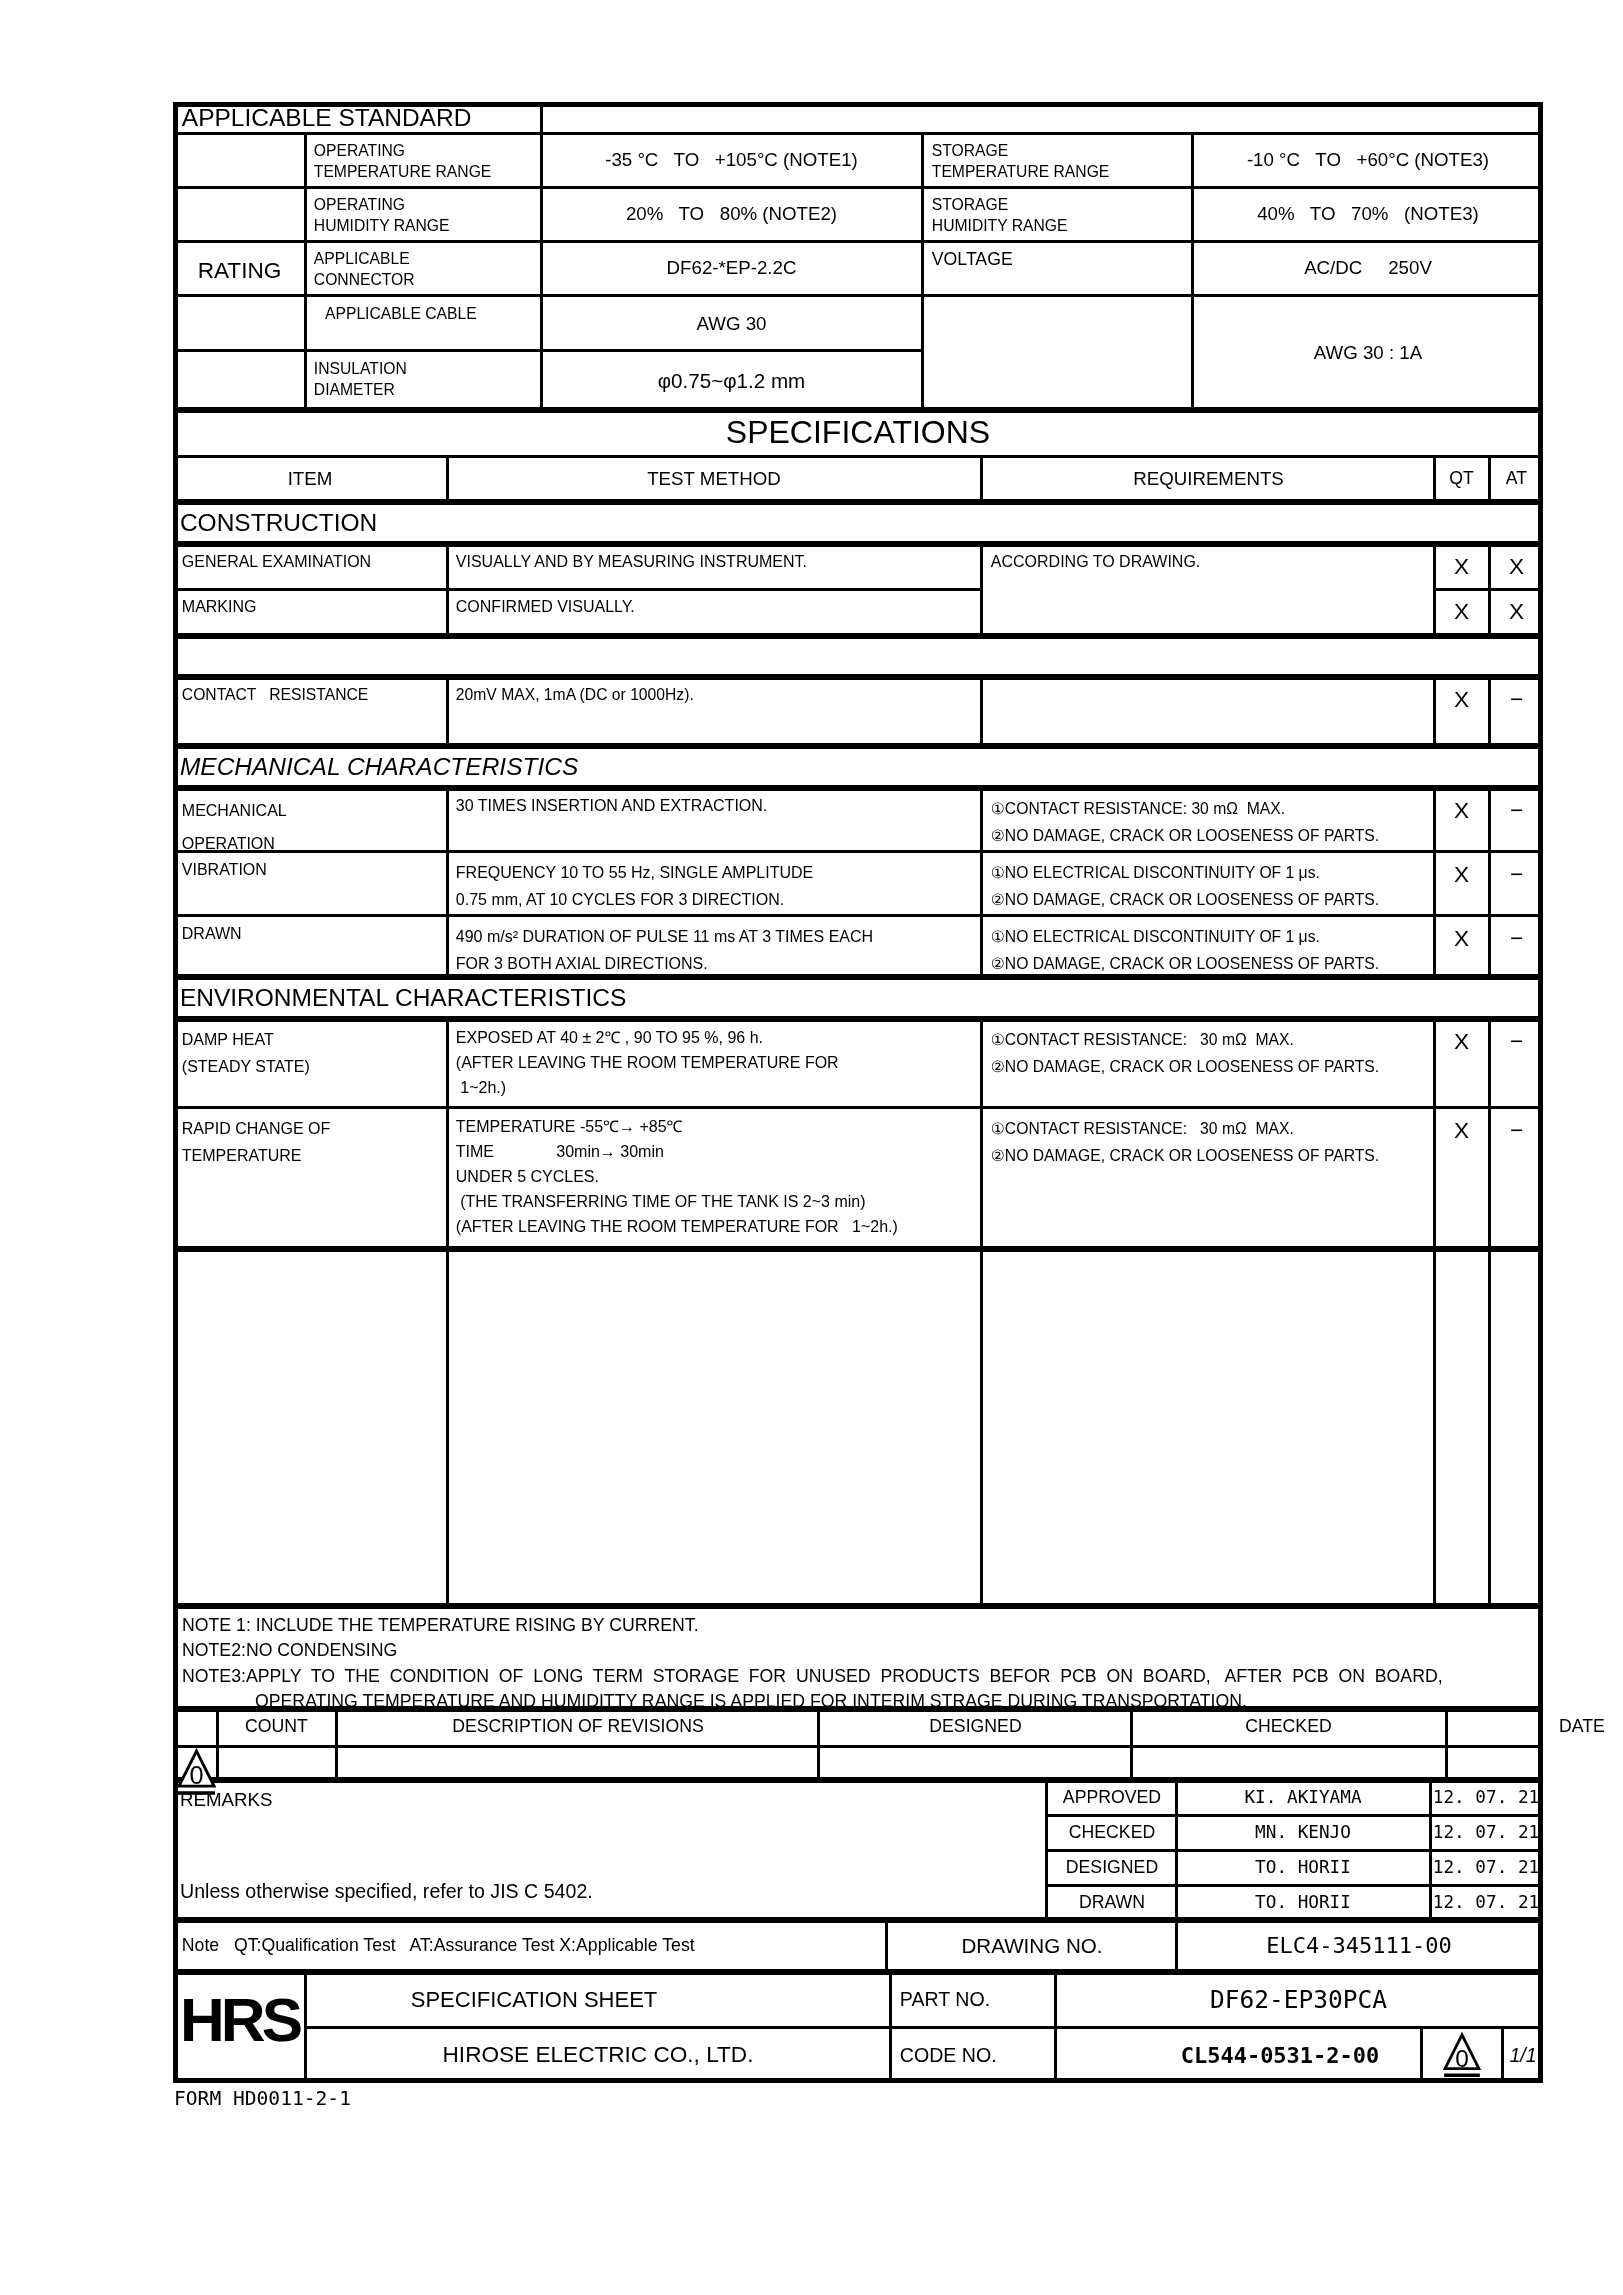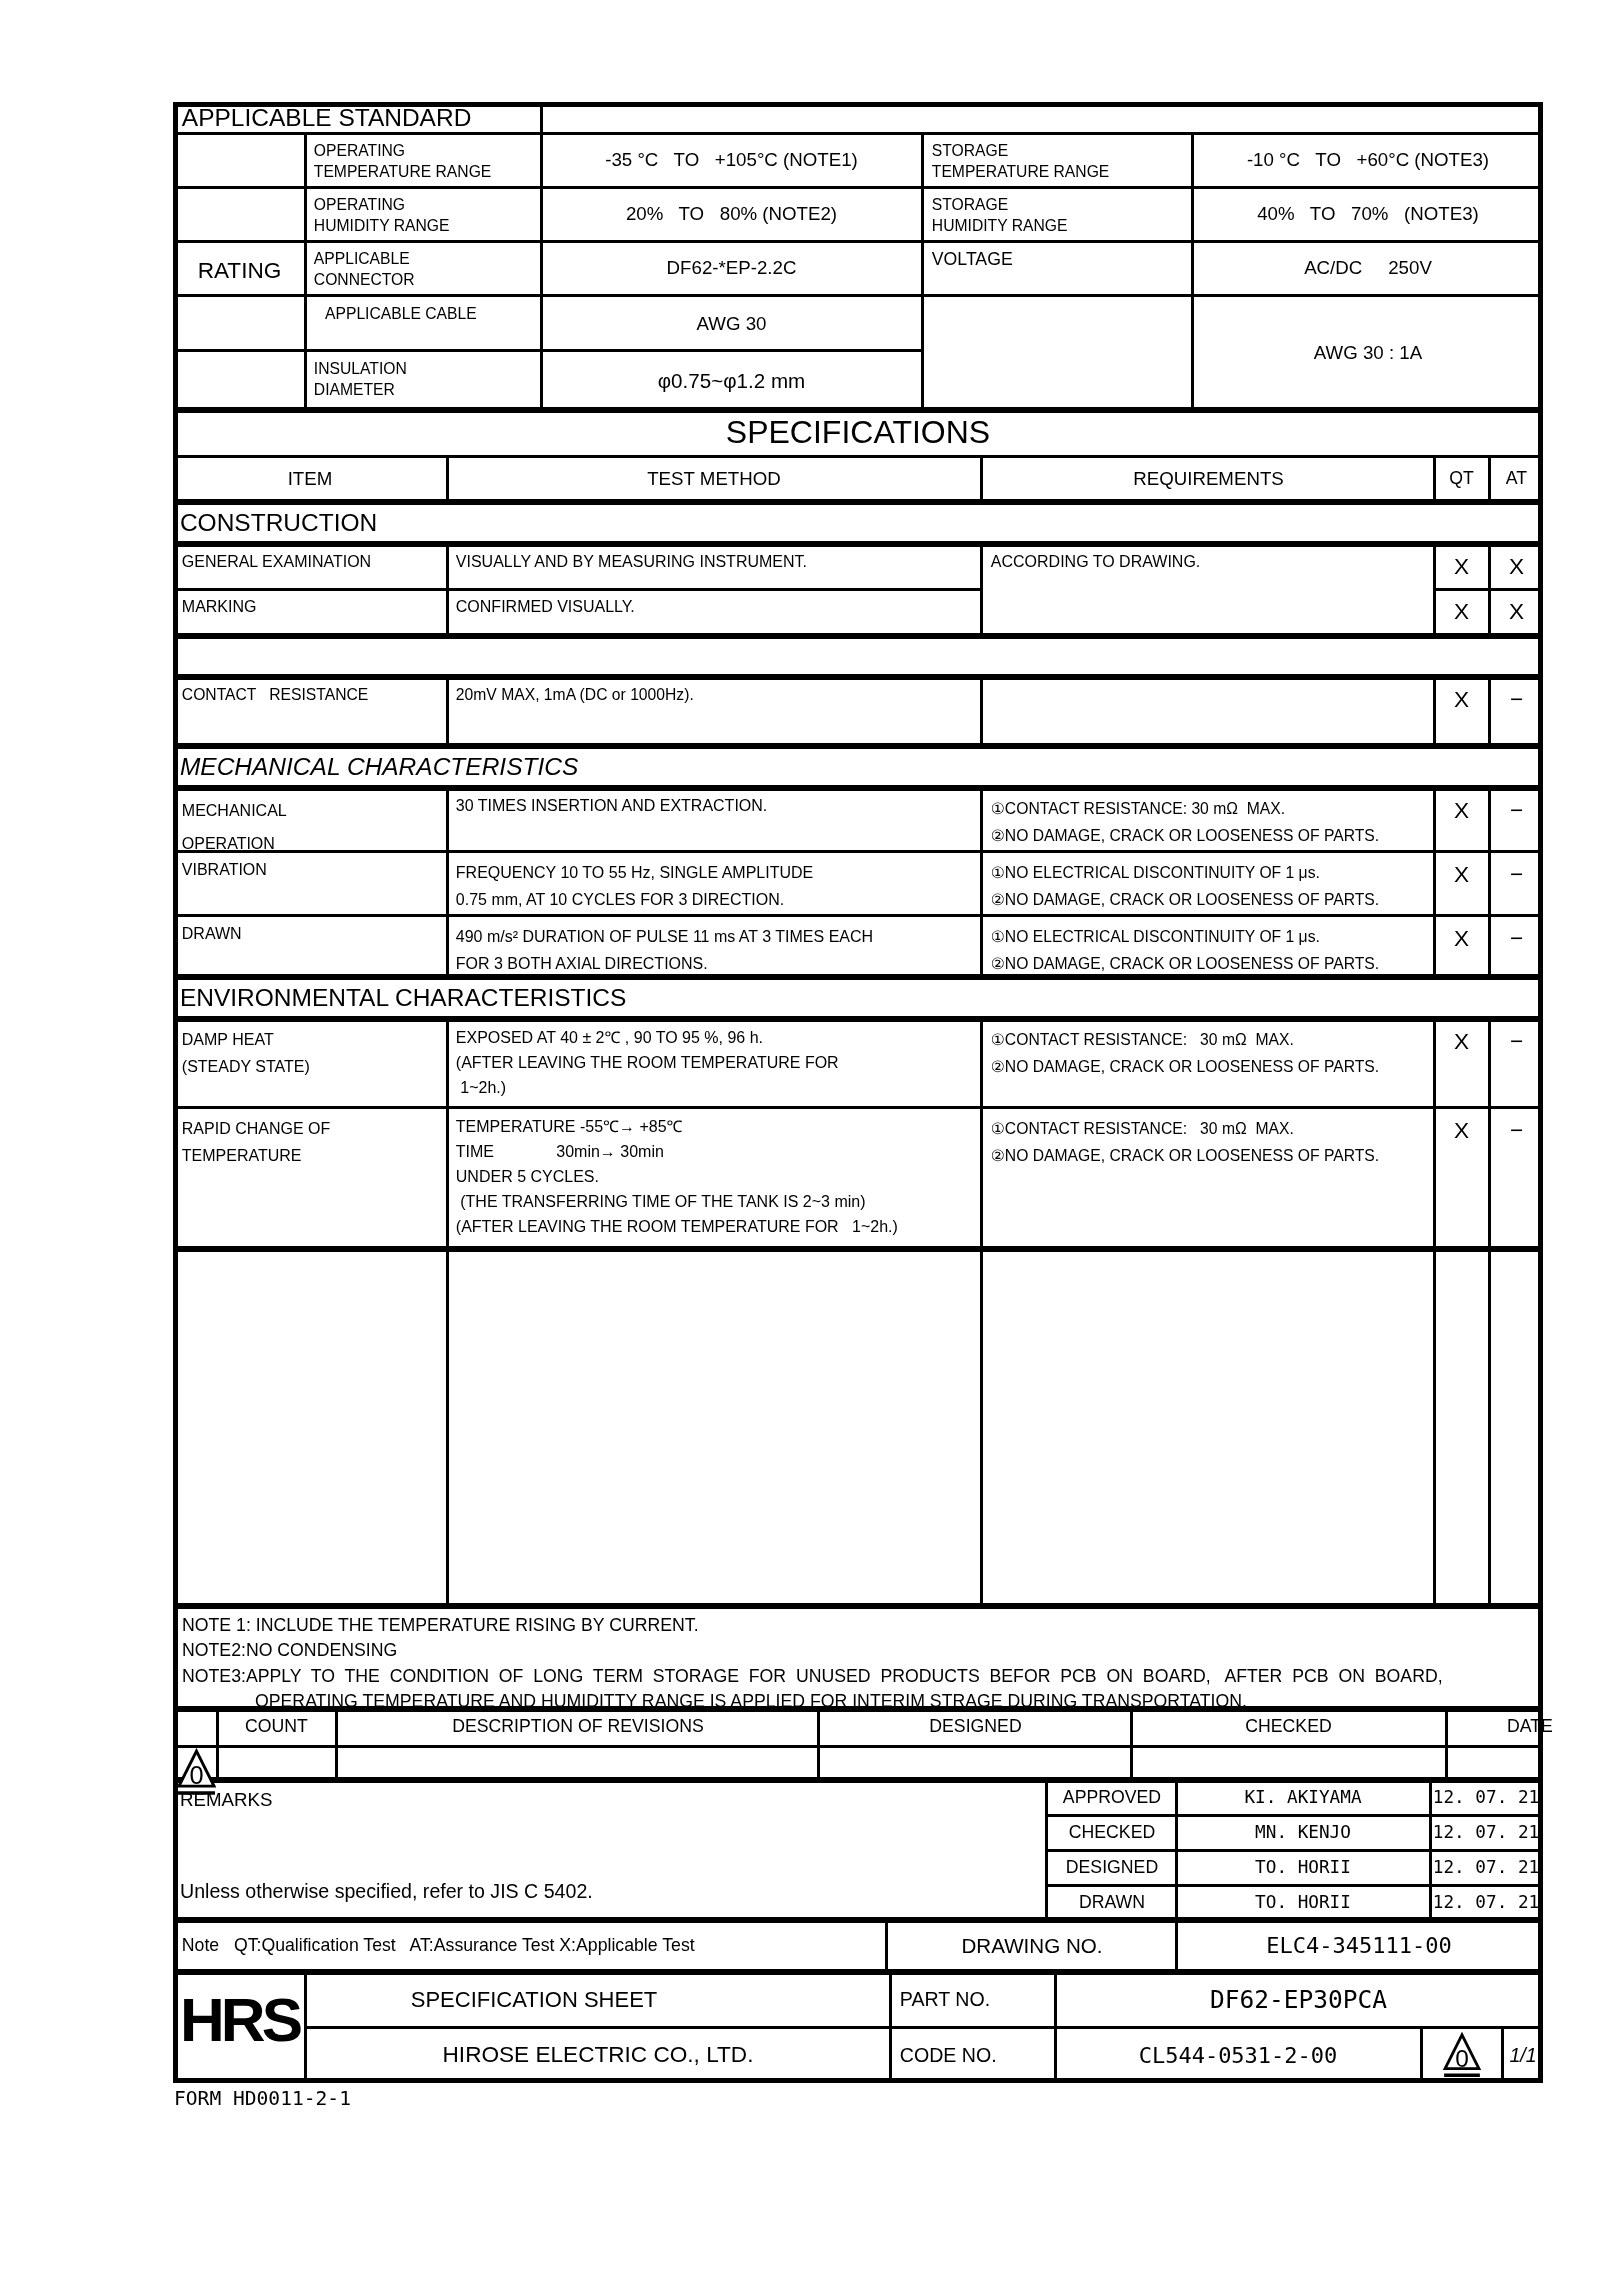--- a/index.html
+++ b/index.html
@@ -232,21 +232,21 @@
 
   <div class="cell t36" style="left:182px;top:1614px;width:1355px;height:24.5px;">NOTE 1: INCLUDE THE TEMPERATURE RISING BY CURRENT.</div>
   <div class="cell t36" style="left:182px;top:1639px;width:1355px;height:24.5px;">NOTE2:NO CONDENSING</div>
   <div class="cell t36" style="left:182px;top:1665px;width:1360px;height:24.5px;">NOTE3:APPLY  TO  THE  CONDITION  OF  LONG  TERM  STORAGE  FOR  UNUSED  PRODUCTS  BEFOR  PCB  ON  BOARD,   AFTER  PCB  ON  BOARD,</div>
   <div class="cell t36" style="left:255px;top:1690px;width:1286px;height:24.5px;">OPERATING TEMPERATURE AND HUMIDITTY RANGE IS APPLIED FOR INTERIM STRAGE DURING TRANSPORTATION.</div>
 
   <div class="cell vc hc t36" style="left:217px;top:1708px;width:119px;height:38px;">COUNT</div>
   <div class="cell vc hc t36" style="left:337px;top:1708px;width:482px;height:38px;">DESCRIPTION OF REVISIONS</div>
   <div class="cell vc hc t36" style="left:819px;top:1708px;width:313px;height:38px;">DESIGNED</div>
   <div class="cell vc hc t36" style="left:1131px;top:1708px;width:315px;height:38px;">CHECKED</div>
-  <div class="cell vc hc t36" style="left:1460px;top:1708px;width:96px;height:38px;padding-left:44px;">DATE</div>
+  <div class="cell vc hc t36" style="left:1512px;top:1708px;width:96px;height:38px;padding-left:44px;">DATE</div>
   <div class="cell" style="left:177px;top:1748px;width:39px;height:49px;">
     <svg width="39" height="49" viewBox="0 0 80 100">
       <polygon points="40,6 76,78 4,78" fill="#fff" stroke="#000" stroke-width="6"></polygon>
       <line x1="2" y1="92" x2="78" y2="92" stroke="#000" stroke-width="7"></line>
       <text x="40" y="74" font-size="52" text-anchor="middle">0</text>
     </svg>
   </div>
 
   <div class="cell t38" style="left:180px;top:1787px;width:834px;height:29.4px;">REMARKS</div>
   <div class="cell t40" style="left:180px;top:1878px;width:854px;height:29.4px;">Unless otherwise specified, refer to JIS C 5402.</div>
@@ -267,21 +267,21 @@
   <div class="cell vc t36 padL" style="left:173px;top:1920px;width:714px;height:52px;">Note   QT:Qualification Test   AT:Assurance Test X:Applicable Test</div>
   <div class="cell vc hc t42" style="left:887px;top:1920px;width:290px;height:52px;">DRAWING NO.</div>
   <div class="cell vc hc t56 mono" style="left:1176px;top:1920px;width:366px;height:52px;">ELC4-345111-00</div>
 
   <div class="cell hc logoText" style="left:173px;top:1978px;width:133px;height:105px;">HRS</div>
   <div class="cell vc hc t56" style="left:292px;top:1972px;width:484px;height:55px;">SPECIFICATION SHEET</div>
   <div class="cell vc hc t46" style="left:305px;top:2028px;width:586px;height:55px;">HIROSE ELECTRIC CO., LTD.</div>
   <div class="cell vc t40 padL" style="left:891px;top:1972px;width:164px;height:55px;">PART NO.</div>
   <div class="cell vc hc t50 mono" style="left:1055px;top:1972px;width:487px;height:55px;">DF62-EP30PCA</div>
   <div class="cell vc t40 padL" style="left:891px;top:2028px;width:164px;height:55px;">CODE NO.</div>
-  <div class="cell vc hc t56 mono" style="left:1055px;top:2028px;width:366px;height:55px;">CL544-0531-2-00</div>
+  <div class="cell vc hc t56 mono" style="left:1097px;top:2028px;width:366px;height:55px;font-weight:bold;">CL544-0531-2-00</div>
   <div class="cell vc hc" style="left:1421px;top:2028px;width:81px;height:55px;">
     <svg width="42" height="47" viewBox="0 0 80 100">
       <polygon points="40,6 76,78 4,78" fill="#fff" stroke="#000" stroke-width="6"></polygon>
       <line x1="2" y1="92" x2="78" y2="92" stroke="#000" stroke-width="7"></line>
       <text x="40" y="74" font-size="52" text-anchor="middle">0</text>
     </svg>
   </div>
   <div class="cell vc hc t40 italic" style="left:1503px;top:2028px;width:40px;height:55px;">1/1</div>
 
   <div class="formno mono">FORM HD0011-2-1</div>

